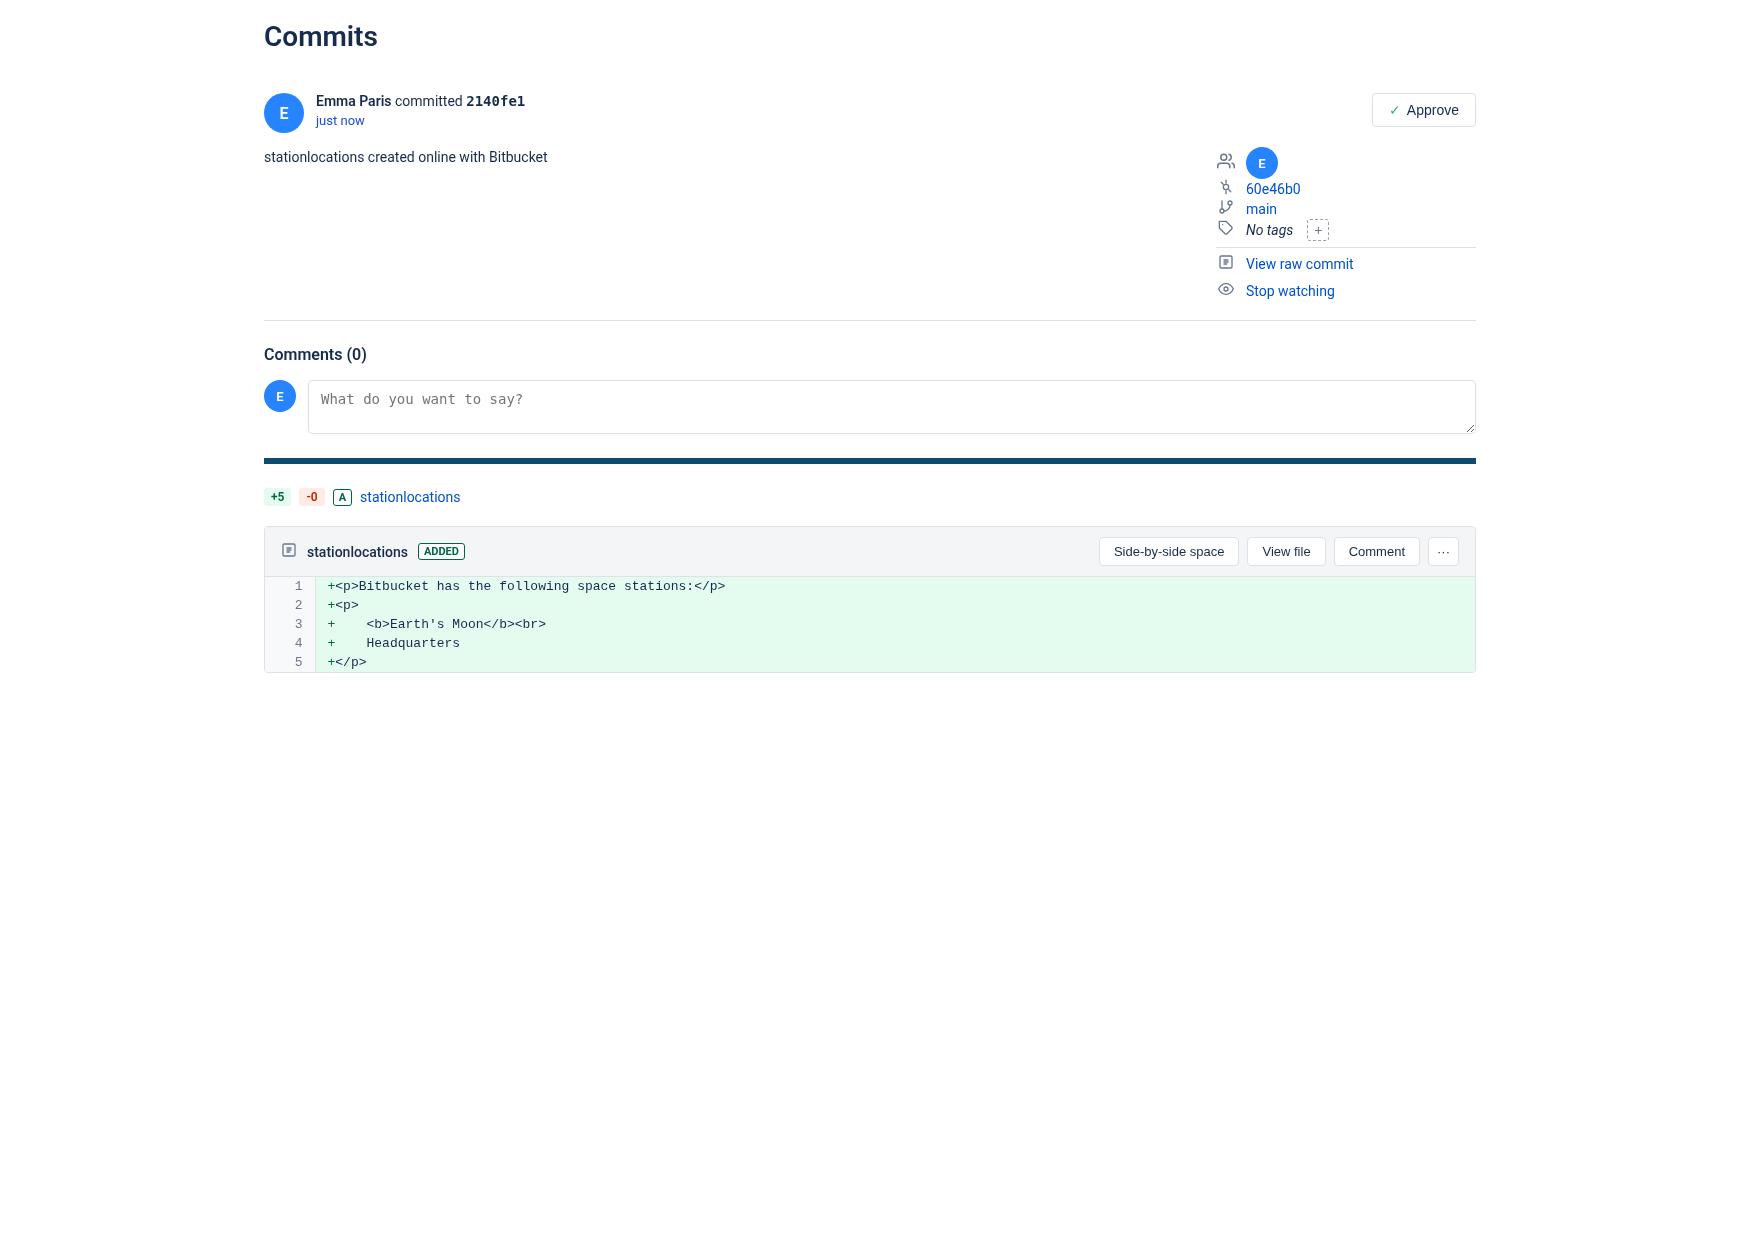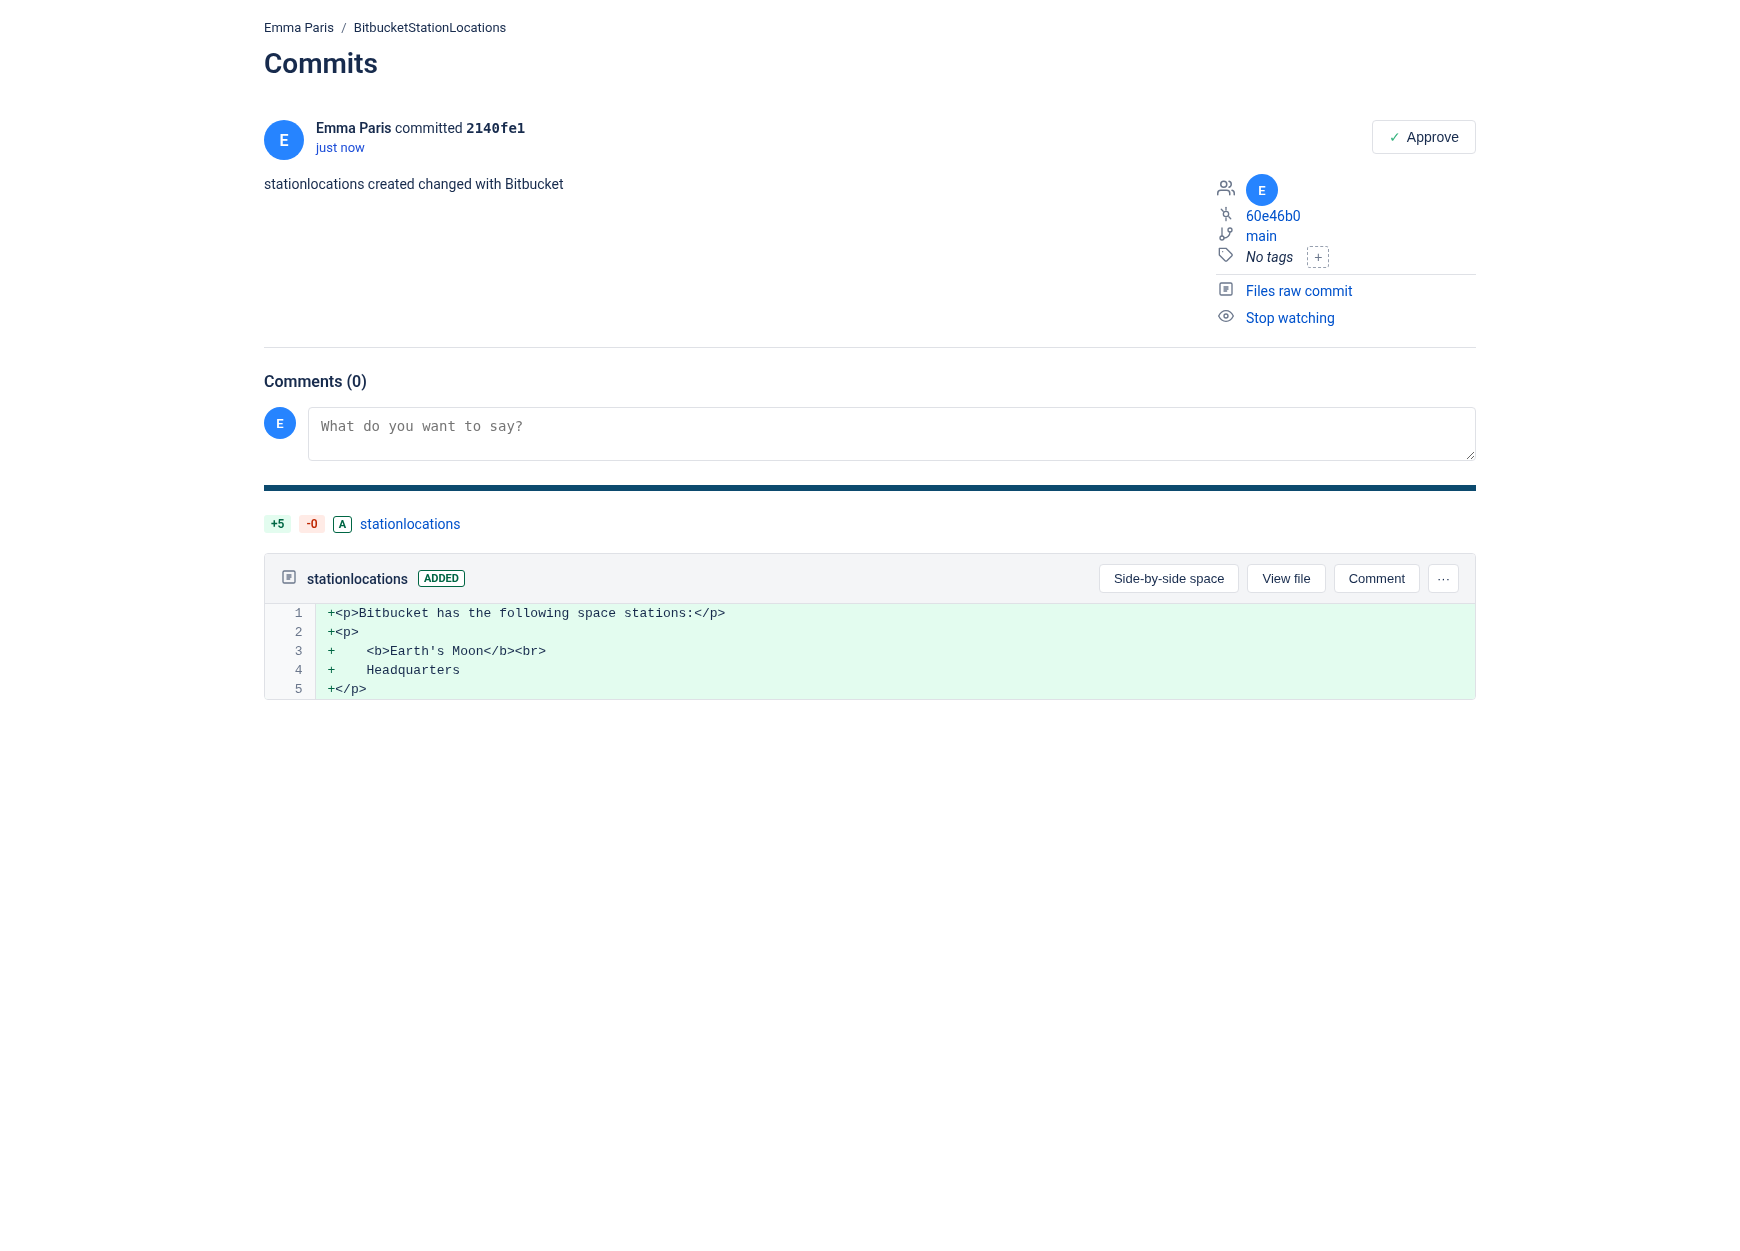--- a/index.html
+++ b/index.html
@@ -313,44 +313,39 @@
     }
     .plus-sign {
       color: #006644;
     }
   </style>
 </head>
 <body>
 
 <div class="page">
 
-  <div class="breadcrumb">
-    <a href="#">Emma Paris</a>
-    <span>/</span>
-    <a href="#">BitbucketStationLocations</a>
-  </div>
 
   <h1 class="page-title">Commits</h1>
 
   <div class="commit-body">
     <div class="commit-body-left">
 
       <div class="commit-left">
         <div class="avatar">E</div>
         <div class="commit-info">
           <div class="author-line">
             <span class="author-name">Emma Paris</span>
             <span> committed </span>
             <span class="commit-hash">2140fe1</span>
           </div>
           <div class="timestamp">just now</div>
         </div>
       </div>
 
-      <div class="commit-message">stationlocations created changed with Bitbucket</div>
+      <div class="commit-message">stationlocations created online with Bitbucket</div>
     </div>
 
     <div class="commit-body-right">
 
       <div style="display:flex; justify-content:flex-end; margin-bottom:20px;">
         <button class="approve-btn">
           <span class="checkmark-icon">✓</span>
           <span>Approve</span>
         </button>
       </div>
@@ -407,21 +402,21 @@
 
       <a href="#" class="meta-link">
         <span class="meta-icon">
           <svg width="16" height="16" viewBox="0 0 24 24" fill="none" stroke="#6b778c" stroke-width="2" stroke-linecap="round" stroke-linejoin="round">
             <rect x="3" y="3" width="18" height="18" rx="2" ry="2"></rect>
             <line x1="9" y1="9" x2="15" y2="9"></line>
             <line x1="9" y1="12" x2="15" y2="12"></line>
             <line x1="9" y1="15" x2="13" y2="15"></line>
           </svg>
         </span>
-        <span>Files raw commit</span>
+        <span>View raw commit</span>
       </a>
 
       <a href="#" class="meta-link" style="margin-top:8px;">
         <span class="meta-icon">
           <svg width="16" height="16" viewBox="0 0 24 24" fill="none" stroke="#6b778c" stroke-width="2" stroke-linecap="round" stroke-linejoin="round">
             <path d="M1 12s4-8 11-8 11 8 11 8-4 8-11 8-11-8-11-8z"></path>
             <circle cx="12" cy="12" r="3"></circle>
           </svg>
         </span>
         <span>Stop watching</span>

